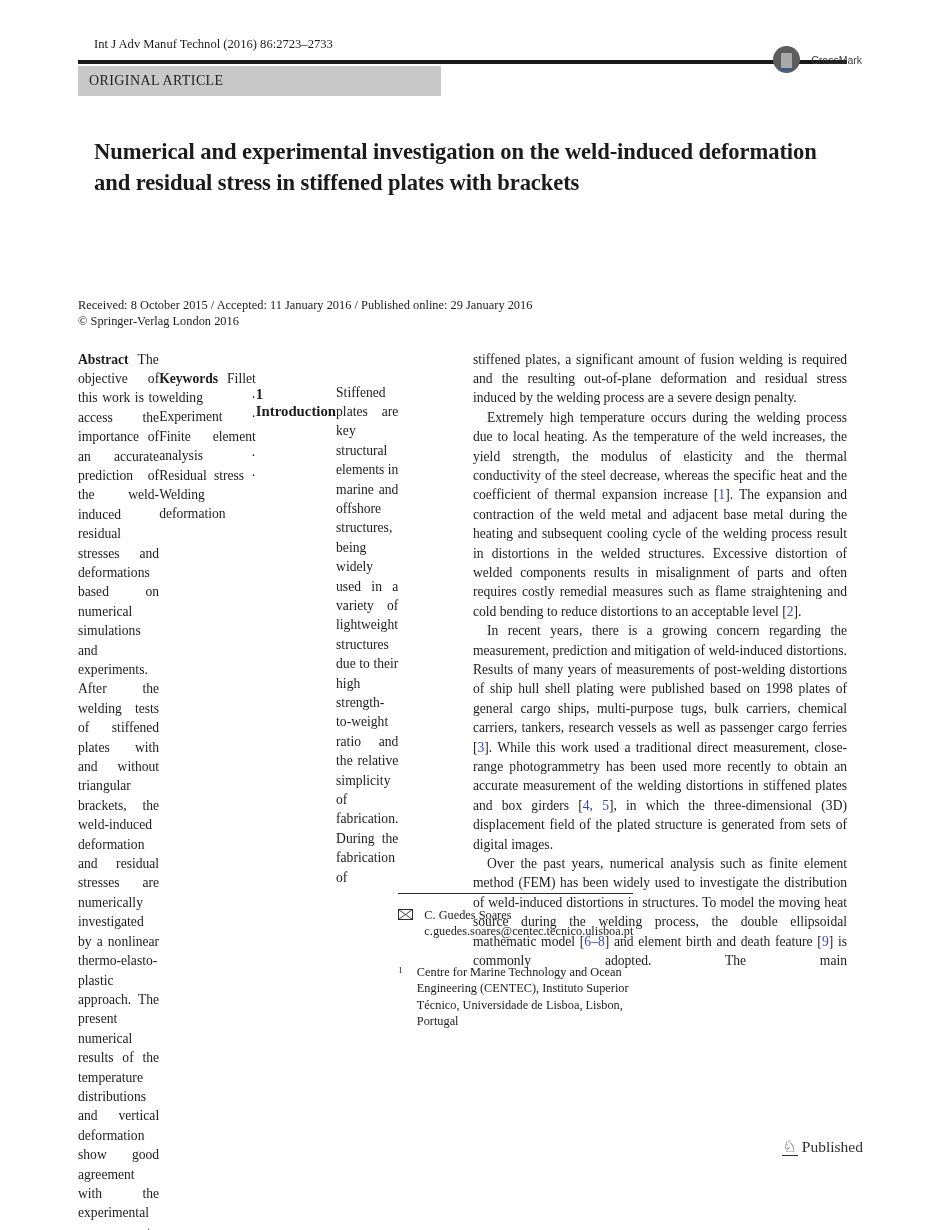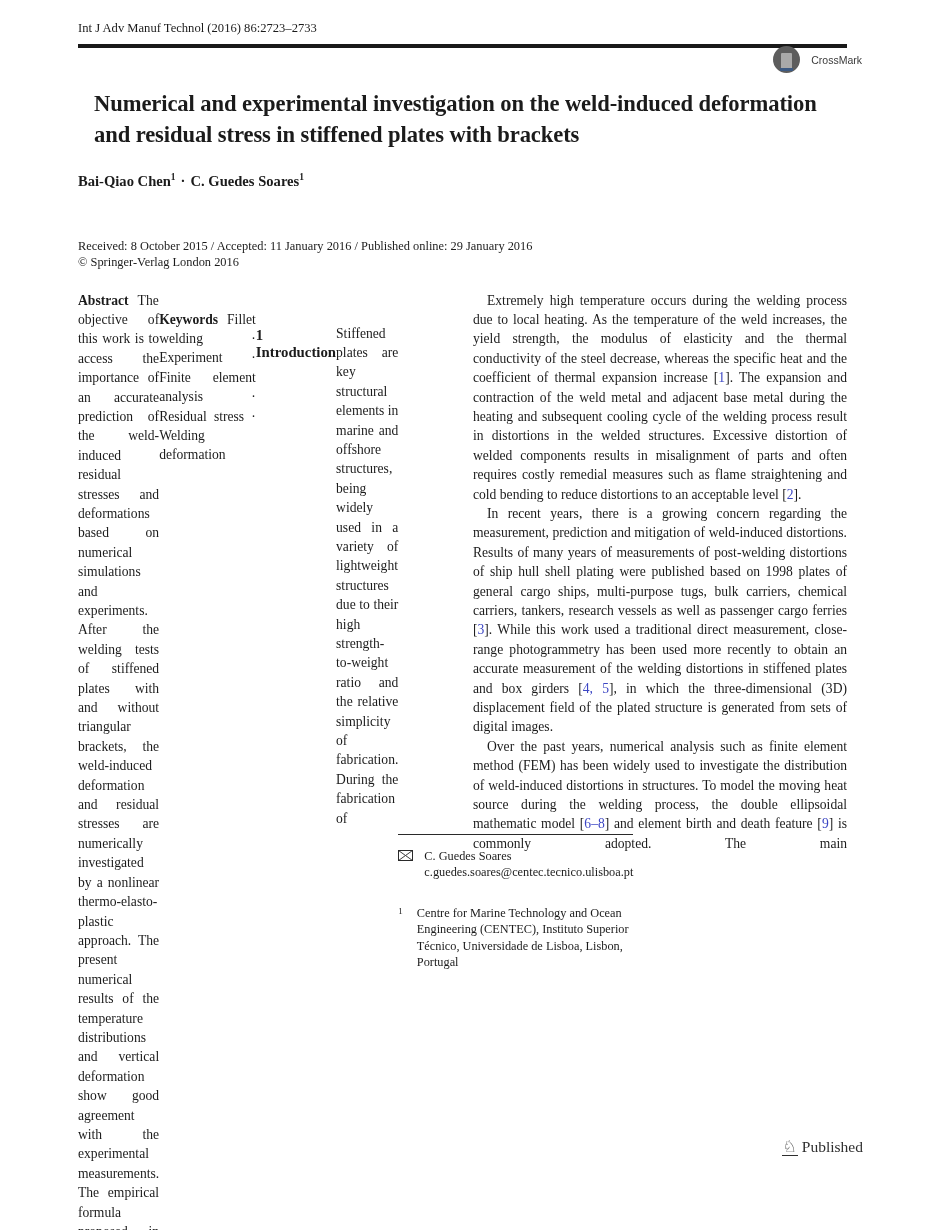--- a/index.html
+++ b/index.html
@@ -8,21 +8,21 @@
     width:925px;height:1230px;
     margin:0 auto;
     background:#ffffff;
     font-family:"Liberation Serif", serif;
     color:#1b1b1b;
     overflow:hidden;
   }
   .content{position:absolute;left:78px;top:0;width:769px;}
 
   
-  .journal-info{padding-top:20px;font-size:12.6px;line-height:17px;}
+  .journal-info{padding-top:36px;font-size:12.6px;line-height:17px;margin-left:16px;}
   .crossmark{
     position:absolute;top:46px;right:-15px;
     display:flex;align-items:center;gap:11px;cursor:pointer;
   }
   .cm-circle{
     position:relative;width:27px;height:27px;border-radius:50%;
     background:#5d5d5d;overflow:hidden;flex:0 0 auto;
   }
   .cm-inner{
     position:absolute;left:8px;top:7px;width:11px;height:16px;
@@ -43,21 +43,21 @@
   
   h1.title{
     margin:40px 0 0 16px;font-size:22.6px;line-height:31.5px;
     font-weight:bold;letter-spacing:-0.1px;max-width:740px;
   }
   .authors{margin-top:21px;font-size:14.6px;font-weight:bold;}
   .authors sup{font-size:9.5px;vertical-align:6px;}
   .authors .sep{padding:0 5px;}
 
   
-  .dates{margin-top:48px;font-size:12.4px;line-height:16px;}
+  .dates{margin-top:98px;font-size:12.4px;line-height:16px;}
 
   
   .body-cols{margin-top:21px;display:flex;gap:21px;height:680px;}
   .col{width:374px;}
   .col.left{display:flex;flex-direction:row;}
   .body-para{
     margin:0;font-size:13.6px;line-height:19.4px;text-align:justify;
   }
   .body-para.indent{text-indent:14px;}
   .body-para.justify-last{text-align-last:justify;}
@@ -100,26 +100,26 @@
     <div class="crossmark">
       <span class="cm-circle">
         <span class="cm-inner"></span>
         <span class="cm-base"></span>
       </span>
       <span class="cm-label">CrossMark</span>
     </div>
 
     <div class="rule"></div>
 
+    <div class="article-type-box">
+      <span>ORIGINAL ARTICLE</span>
+    </div>
 
     <h1 class="title">Numerical and experimental investigation on the weld-induced deformation and residual stress in stiffened plates with brackets</h1>
 
-    <div class="authors">
-      <span>Bai-Qiao Chen</span><sup>1</sup><span class="sep">·</span><span>C. Guedes Soares</span><sup>1</sup>
-    </div>
 
     <div class="dates">
       <div>Received: 8 October 2015 / Accepted: 11 January 2016 / Published online: 29 January 2016</div>
       <div>© Springer-Verlag London 2016</div>
     </div>
 
     <div class="body-cols">
 
       <div class="col left">
         <p class="body-para"><b class="run-label">Abstract</b><span>The objective of this work is to access the importance of an accurate prediction of the weld-induced residual stresses and deformations based on numerical simulations and experiments. After the welding tests of stiffened plates with and without triangular brackets, the weld-induced deformation and residual stresses are numerically investigated by a nonlinear thermo-elasto-plastic approach. The present numerical results of the temperature distributions and vertical deformation show good agreement with the experimental measurements. The empirical formula proposed in the present work is proved to have the ability to provide accurate prediction of the residual stress distributed in the stiffened plate. It is concluded that the presence of the brackets has small influence on the residual stress distribution in the stiffened plate, whereas the maximum deformation of the studied stiffened plate with two transverse brackets reduces 74 % in the experimental measurements and 67 % in the numerical simulation.</span></p>
@@ -143,20 +143,21 @@
             </div>
           </div>
           <div class="affiliation">
             <sup>1</sup>
             <div class="aff-text">Centre for Marine Technology and Ocean Engineering (CENTEC), Instituto Superior Técnico, Universidade de Lisboa, Lisbon, Portugal</div>
           </div>
         </div>
       </div>
 
       <div class="col right">
+          <p class="body-para">stiffened plates, a significant amount of fusion welding is required and the resulting out-of-plane deformation and residual stress induced by the welding process are a severe design penalty.</p>
           <p class="body-para indent">Extremely high temperature occurs during the welding process due to local heating. As the temperature of the weld increases, the yield strength, the modulus of elasticity and the thermal conductivity of the steel decrease, whereas the specific heat and the coefficient of thermal expansion increase [<span class="cite" style="color: rgb(60, 70, 196);">1</span>]. The expansion and contraction of the weld metal and adjacent base metal during the heating and subsequent cooling cycle of the welding process result in distortions in the welded structures. Excessive distortion of welded components results in misalignment of parts and often requires costly remedial measures such as flame straightening and cold bending to reduce distortions to an acceptable level [<span class="cite" style="color: rgb(60, 70, 196);">2</span>].</p>
           <p class="body-para indent">In recent years, there is a growing concern regarding the measurement, prediction and mitigation of weld-induced distortions. Results of many years of measurements of post-welding distortions of ship hull shell plating were published based on 1998 plates of general cargo ships, multi-purpose tugs, bulk carriers, chemical carriers, tankers, research vessels as well as passenger cargo ferries [<span class="cite" style="color: rgb(60, 70, 196);">3</span>]. While this work used a traditional direct measurement, close-range photogrammetry has been used more recently to obtain an accurate measurement of the welding distortions in stiffened plates and box girders [<span class="cite" style="color: rgb(60, 70, 196);">4, 5</span>], in which the three-dimensional (3D) displacement field of the plated structure is generated from sets of digital images.</p>
           <p class="body-para indent justify-last">Over the past years, numerical analysis such as finite element method (FEM) has been widely used to investigate the distribution of weld-induced distortions in structures. To model the moving heat source during the welding process, the double ellipsoidal mathematic model [<span class="cite" style="color: rgb(60, 70, 196);">6–8</span>] and element birth and death feature [<span class="cite" style="color: rgb(60, 70, 196);">9</span>] is commonly adopted. The main</p>
         </div>
     </div>
 
   </div>
 
   <div class="springer">
     <span class="knight">♘</span>

